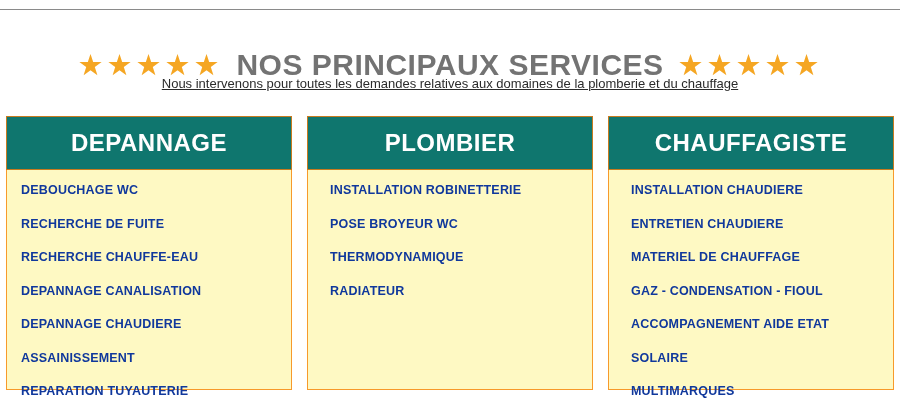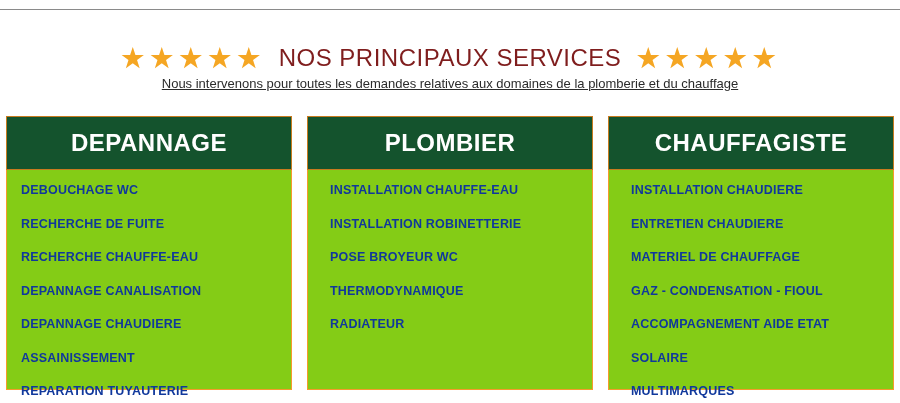--- a/index.html
+++ b/index.html
@@ -33,23 +33,23 @@
     gap: 14px;
   }
   .stars {
     color: #f5a623;
     font-size: 29px;
     letter-spacing: 3px;
     line-height: 1;
     white-space: nowrap;
   }
   .main-title {
-    font-size: 24px;
-    font-weight: normal;
-    color: #7f1d1d;
+    font-size: 30px;
+    font-weight: bold;
+    color: #737373;
     letter-spacing: 0.5px;
     white-space: nowrap;
   }
   .subtitle {
     position: absolute;
     top: 76px;
     left: 0;
     width: 900px;
     text-align: center;
     font-size: 13px;
@@ -64,37 +64,37 @@
     display: flex;
     justify-content: space-between;
     padding: 0 6px;
     box-sizing: border-box;
   }
   .card {
     width: 286px;
     box-sizing: border-box;
   }
   .card-header {
-    background: #14532d;
+    background: #0f766e;
     border: 1px solid #c77b1f;
     height: 52px;
     display: flex;
     align-items: center;
     justify-content: center;
   }
   .card-header-text {
     color: #ffffff;
     font-size: 24px;
     font-weight: bold;
     letter-spacing: 0.5px;
   }
   .card-body {
     border: 1px solid #f79a2b;
     border-top: none;
-    background: #84cc16;
+    background: #fef9c3;
     padding: 14px 0 10px 0;
     height: 220px;
     box-sizing: border-box;
   }
   .service-item {
     color: #10389c;
     font-size: 12.5px;
     font-weight: bold;
     line-height: 1;
     padding: 0 0 0 14px;
@@ -137,21 +137,20 @@
       <div class="service-item">ASSAINISSEMENT</div>
       <div class="service-item">REPARATION TUYAUTERIE</div>
     </div>
   </div>
 
   <div class="card">
     <div class="card-header">
       <span class="card-header-text">PLOMBIER</span>
     </div>
     <div class="card-body">
-      <div class="service-item indent">INSTALLATION CHAUFFE-EAU</div>
       <div class="service-item indent">INSTALLATION ROBINETTERIE</div>
       <div class="service-item indent">POSE BROYEUR WC</div>
       <div class="service-item indent">THERMODYNAMIQUE</div>
       <div class="service-item indent">RADIATEUR</div>
     </div>
   </div>
 
   <div class="card">
     <div class="card-header">
       <span class="card-header-text">CHAUFFAGISTE</span>

